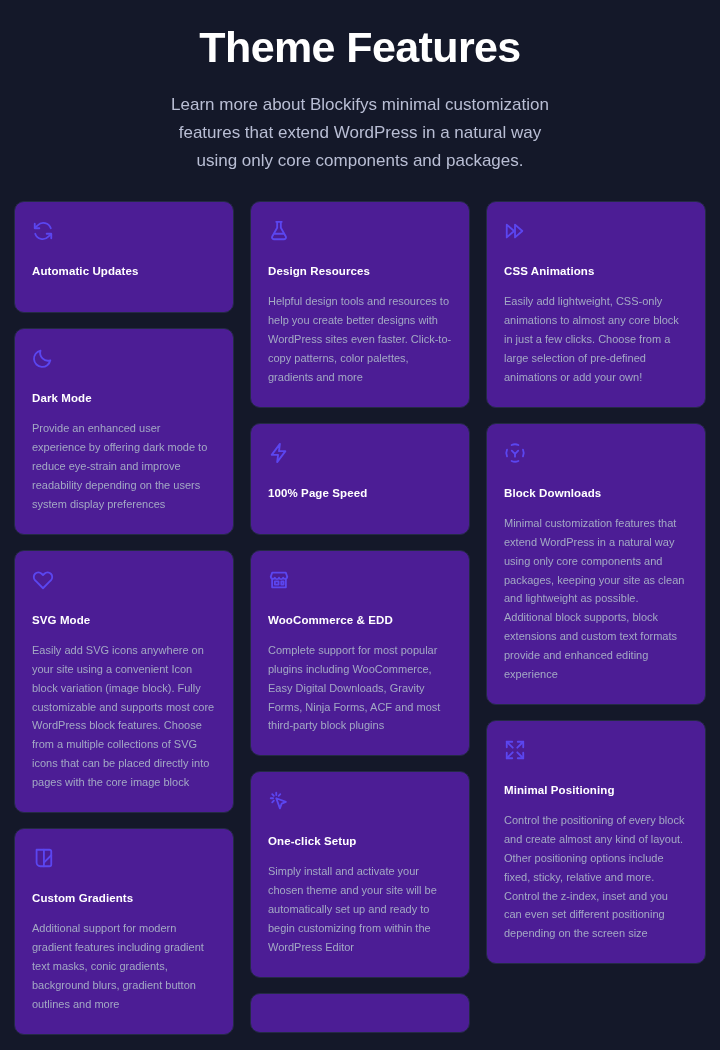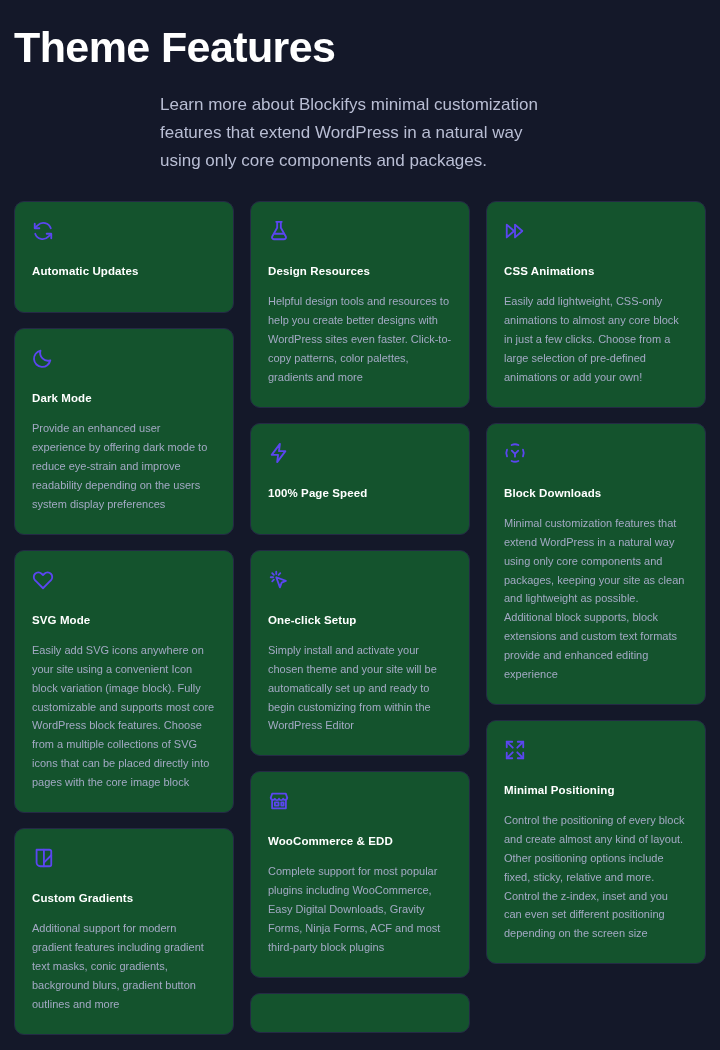--- a/index.html
+++ b/index.html
@@ -15,20 +15,21 @@
   #page {
     width: 720px;
     height: 1050px;
     background: #141829;
     position: relative;
     padding: 0 14px;
   }
 
   
   .page-header {
+    text-align: center;
     padding-top: 24px;
   }
 
   .page-title {
     font-size: 43px;
     font-weight: 700;
     color: #ffffff;
     letter-spacing: -0.6px;
     line-height: 1.1;
   }
@@ -53,21 +54,21 @@
   .feature-column {
     flex: 1 1 0;
     display: flex;
     flex-direction: column;
     gap: 15px;
     min-width: 0;
   }
 
   
   .feature-card {
-    background: #14532d;
+    background: #4c1d95;
     border: 1px solid #242a45;
     border-radius: 10px;
     padding: 18px 17px 20px 17px;
     position: relative;
   }
 
   .card-icon {
     width: 22px;
     height: 22px;
     color: #5b46f0;
@@ -161,43 +162,43 @@
           <span class="card-icon">
             <svg viewBox="0 0 24 24" fill="none" stroke="currentColor" stroke-width="2" stroke-linecap="round" stroke-linejoin="round">
               <polygon points="13 2 4 14 11 14 10 22 19 10 12 10 13 2"></polygon>
             </svg>
           </span>
           <div class="card-title">100% Page Speed</div>
         </div>
         <div class="feature-card">
           <span class="card-icon">
             <svg viewBox="0 0 24 24" fill="none" stroke="currentColor" stroke-width="2" stroke-linecap="round" stroke-linejoin="round">
+              <path d="M3 8.5 4.6 4h14.8L21 8.5"></path>
+              <path d="M3 8.5a2.4 2.4 0 0 0 4.5 1 2.4 2.4 0 0 0 4.5 0 2.4 2.4 0 0 0 4.5 0 2.4 2.4 0 0 0 4.5-1"></path>
+              <path d="M4.5 10.5V20h15v-9.5"></path>
+              <rect x="7.5" y="13.5" width="4" height="3.5"></rect>
+              <path d="M14.5 13.5h2.5v3.5h-2.5z"></path>
+            </svg>
+          </span>
+          <div class="card-title">WooCommerce &amp; EDD</div>
+          <div class="card-text">Complete support for most popular plugins including WooCommerce, Easy Digital Downloads, Gravity Forms, Ninja Forms, ACF and most third-party block plugins</div>
+        </div>
+        <div class="feature-card">
+          <span class="card-icon">
+            <svg viewBox="0 0 24 24" fill="none" stroke="currentColor" stroke-width="2" stroke-linecap="round" stroke-linejoin="round">
               <path d="M9 9l10.5 4-4.6 1.8L13 20 9 9z"></path>
               <line x1="9" y1="3" x2="9" y2="5.5"></line>
               <line x1="3" y1="9" x2="5.5" y2="9"></line>
               <line x1="4.6" y1="4.6" x2="6.4" y2="6.4"></line>
               <line x1="4.6" y1="13.4" x2="6.4" y2="11.6"></line>
               <line x1="13.4" y1="4.6" x2="11.6" y2="6.4"></line>
             </svg>
           </span>
           <div class="card-title">One-click Setup</div>
           <div class="card-text">Simply install and activate your chosen theme and your site will be automatically set up and ready to begin customizing from within the WordPress Editor</div>
-        </div>
-        <div class="feature-card">
-          <span class="card-icon">
-            <svg viewBox="0 0 24 24" fill="none" stroke="currentColor" stroke-width="2" stroke-linecap="round" stroke-linejoin="round">
-              <path d="M3 8.5 4.6 4h14.8L21 8.5"></path>
-              <path d="M3 8.5a2.4 2.4 0 0 0 4.5 1 2.4 2.4 0 0 0 4.5 0 2.4 2.4 0 0 0 4.5 0 2.4 2.4 0 0 0 4.5-1"></path>
-              <path d="M4.5 10.5V20h15v-9.5"></path>
-              <rect x="7.5" y="13.5" width="4" height="3.5"></rect>
-              <path d="M14.5 13.5h2.5v3.5h-2.5z"></path>
-            </svg>
-          </span>
-          <div class="card-title">WooCommerce &amp; EDD</div>
-          <div class="card-text">Complete support for most popular plugins including WooCommerce, Easy Digital Downloads, Gravity Forms, Ninja Forms, ACF and most third-party block plugins</div>
         </div>
         <div class="feature-card"></div>
       </div>
       <div class="feature-column">
         <div class="feature-card">
           <span class="card-icon">
             <svg viewBox="0 0 24 24" fill="none" stroke="currentColor" stroke-width="2" stroke-linecap="round" stroke-linejoin="round">
               <polygon points="3 5 11 12 3 19 3 5"></polygon>
               <polygon points="12 5 20 12 12 19 12 5"></polygon>
             </svg>

